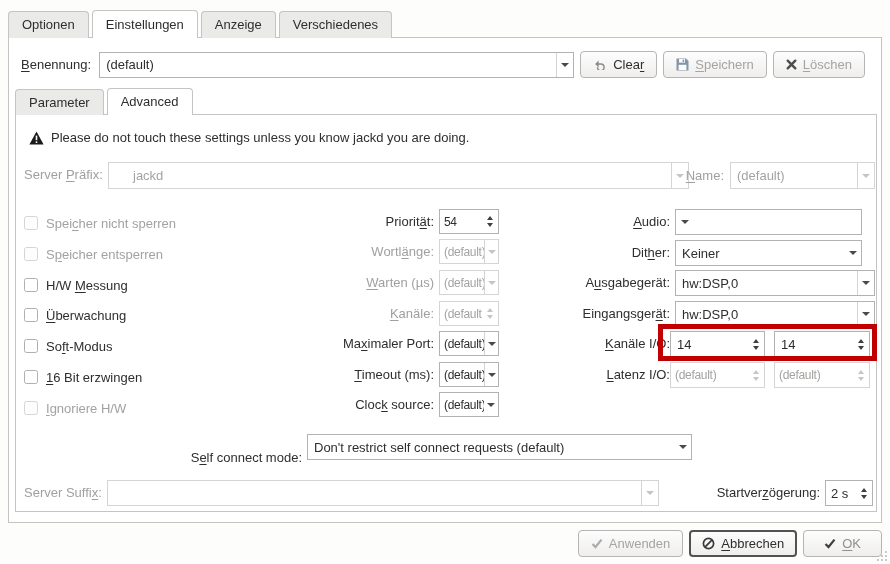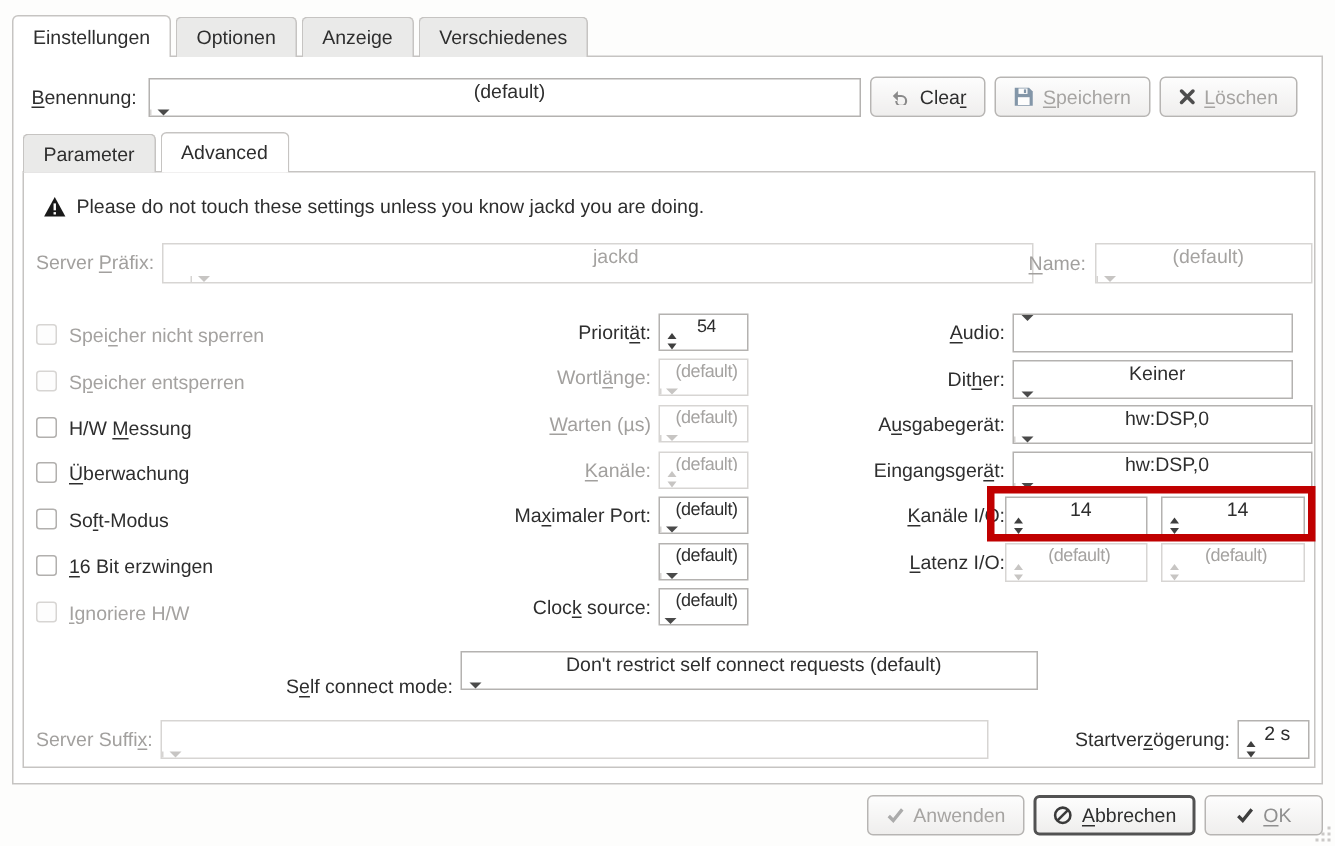--- a/index.html
+++ b/index.html
@@ -10,21 +10,21 @@
   
   .tabbar { position:absolute; display:flex; align-items:flex-end; z-index:3; }
   .tab { height:27px; line-height:26px; padding:0 13px; background:#eaeae9; border:1px solid #c6c4c2; border-bottom:none;
          border-radius:4px 4px 0 0; margin-right:3px; cursor:default; white-space:nowrap; }
   .tab.active { height:28px; line-height:27px; background:#ffffff; }
 
   .pane { position:absolute; background:#ffffff; border:1px solid #c6c4c2; z-index:1; }
 
   
   .abs { position:absolute; }
-  .fld { display:flex; align-items:center; background:#ffffff; border:1px solid #b4b2b0; border-radius:0; height:26px;flex-direction:column; }
+  .fld { display:flex; align-items:center; background:#ffffff; border:1px solid #b4b2b0; border-radius:0; height:26px; }
   .fld .val { padding-left:6px; white-space:nowrap; overflow:hidden; flex:1; }
   .small .val { padding-left:4px; font-size:12px; letter-spacing:-0.3px; }
   .arrbox { display:flex; align-items:center; justify-content:center; width:17px; flex:none; align-self:stretch; }
   .edit .arrbox { border-left:1px solid #d6d4d2; }
   .arr { width:0; height:0; border-left:4px solid transparent; border-right:4px solid transparent; border-top:4.5px solid #4a4a4a; }
   .btns { display:flex; flex-direction:column; align-items:center; justify-content:center; gap:3px; width:16px; flex:none; align-self:stretch; }
   .spin-up { width:0; height:0; border-left:3.5px solid transparent; border-right:3.5px solid transparent; border-bottom:4px solid #3f3f3f; }
   .spin-dn { width:0; height:0; border-left:3.5px solid transparent; border-right:3.5px solid transparent; border-top:4px solid #3f3f3f; }
   .dis { color:#a5a3a1; border-color:#d7d5d3; }
   .dis .arr { border-top-color:#c7c5c3; }
@@ -61,22 +61,22 @@
   .grip { position:absolute; right:2px; bottom:2px; width:12px; height:12px; }
   .grip::after { content:""; position:absolute; right:1px; bottom:1px; width:2px; height:2px; background:#cbc9c7;
     box-shadow:-4px 0 #cbc9c7, -8px 0 #cbc9c7, 0 -4px #cbc9c7, -4px -4px #cbc9c7, 0 -8px #cbc9c7; }
 
   svg { flex:none; }
 </style>
 </head>
 <body>
 
 <div class="tabbar" style="left:8px; top:10px;">
+  <div class="tab">Optionen</div>
   <div class="tab active">Einstellungen</div>
-  <div class="tab">Optionen</div>
   <div class="tab">Anzeige</div>
   <div class="tab">Verschiedenes</div>
 </div>
 
 <div class="pane" style="left:8px; top:37px; width:874px; height:486px;">
 
   <div style="position:absolute; left:12px; right:16px; top:13px; height:27px; display:flex; align-items:center; gap:6px;">
     <span style="margin-right:2px;"><u>B</u>enennung:</span>
     <span class="fld edit" style="flex:1;">
       <span class="val">(default)</span>
@@ -203,20 +203,21 @@
     </span>
 
     <span class="flabel" style="left:180px; top:216px; width:238px; line-height:25px;">Ma<u>x</u>imaler Port:</span>
     <span class="fld edit abs small" style="left:423px; top:216px; width:60px; height:25px;">
       <span class="val">(default)</span>
       <span class="arrbox" style="width:14px;">
           <i class="arr"></i>
         </span>
     </span>
 
+    <span class="flabel" style="left:180px; top:247px; width:238px; line-height:25px;"><u>T</u>imeout (ms):</span>
     <span class="fld edit abs small" style="left:423px; top:247px; width:60px; height:25px;">
       <span class="val">(default)</span>
       <span class="arrbox" style="width:14px;">
           <i class="arr"></i>
         </span>
     </span>
 
     <span class="flabel" style="left:180px; top:277px; width:238px; line-height:25px;">Cloc<u>k</u> source:</span>
     <span class="fld abs small" style="left:423px; top:277px; width:60px; height:25px;">
       <span class="val">(default)</span>

